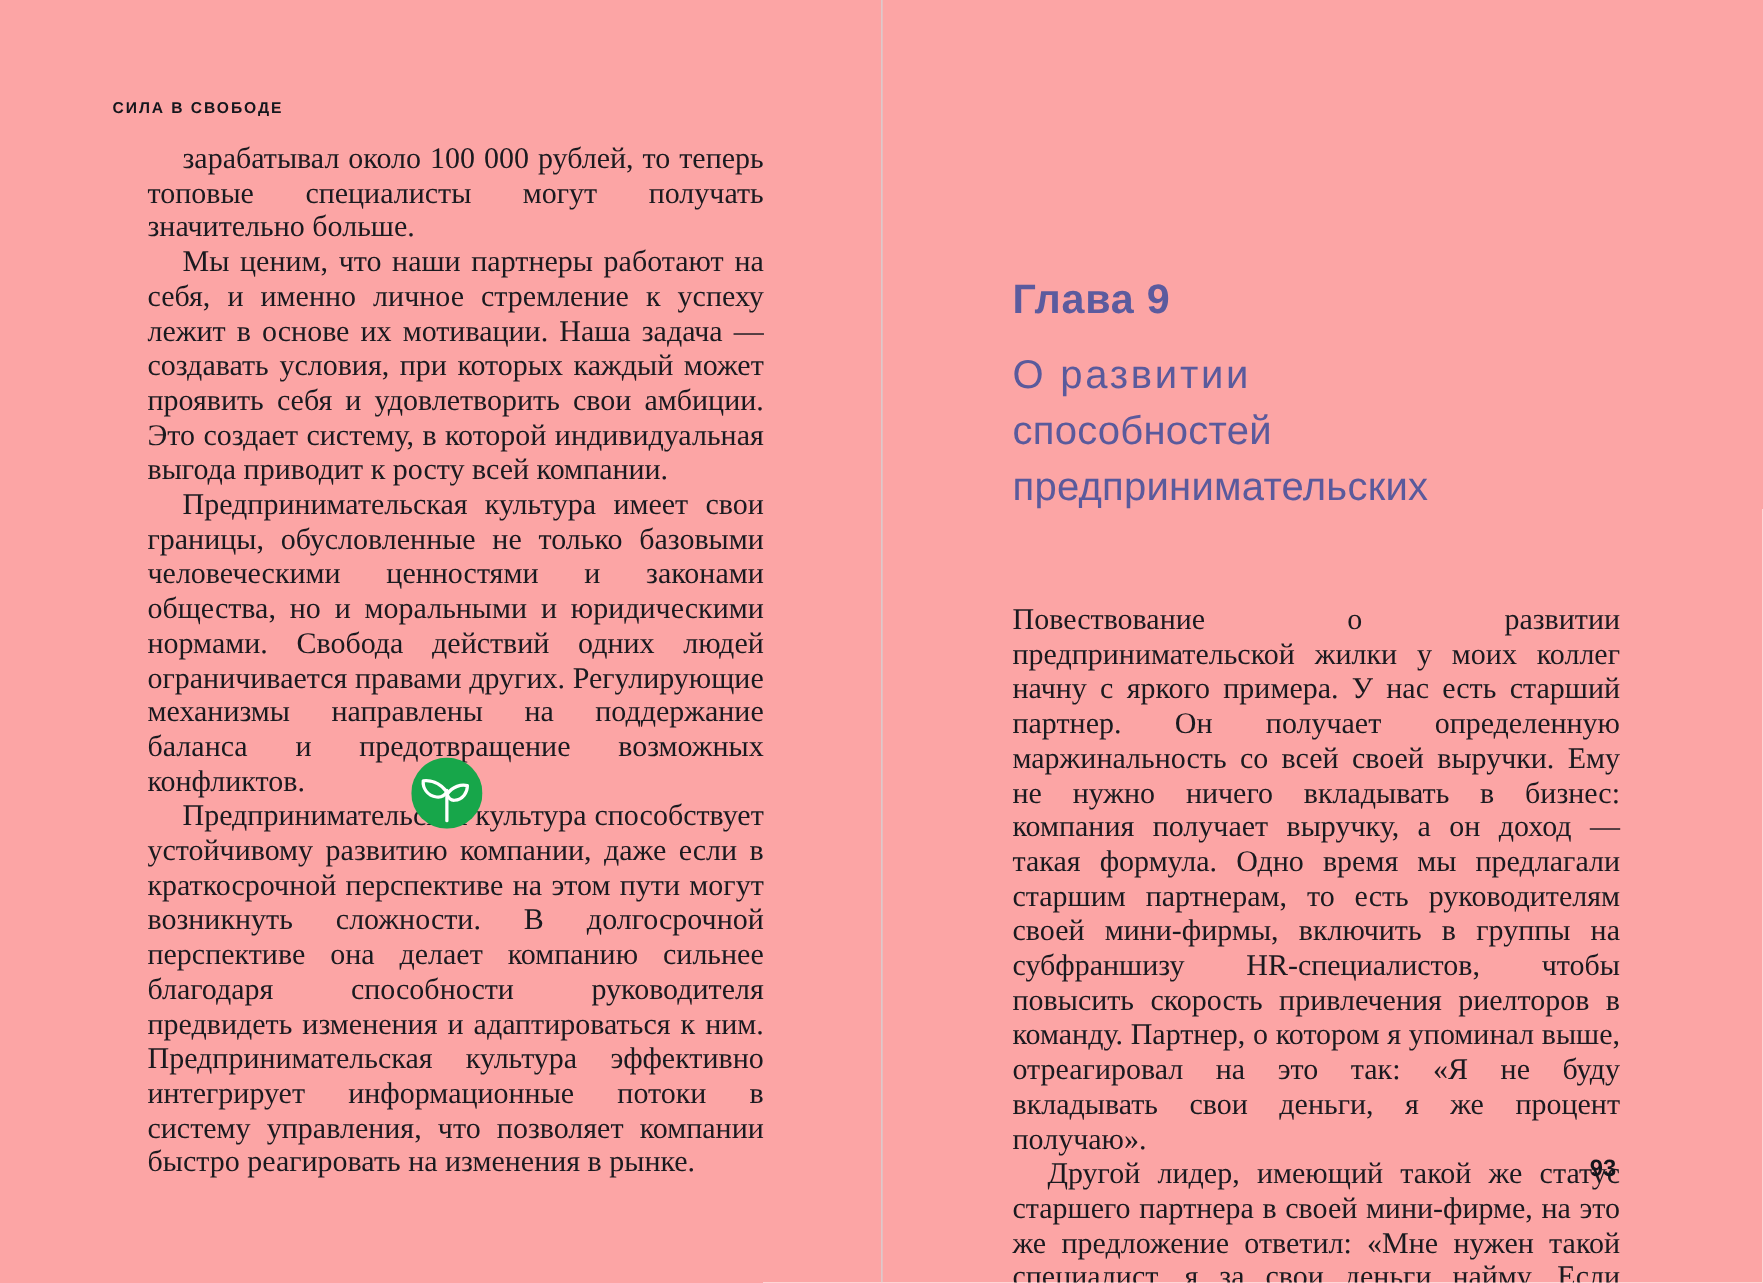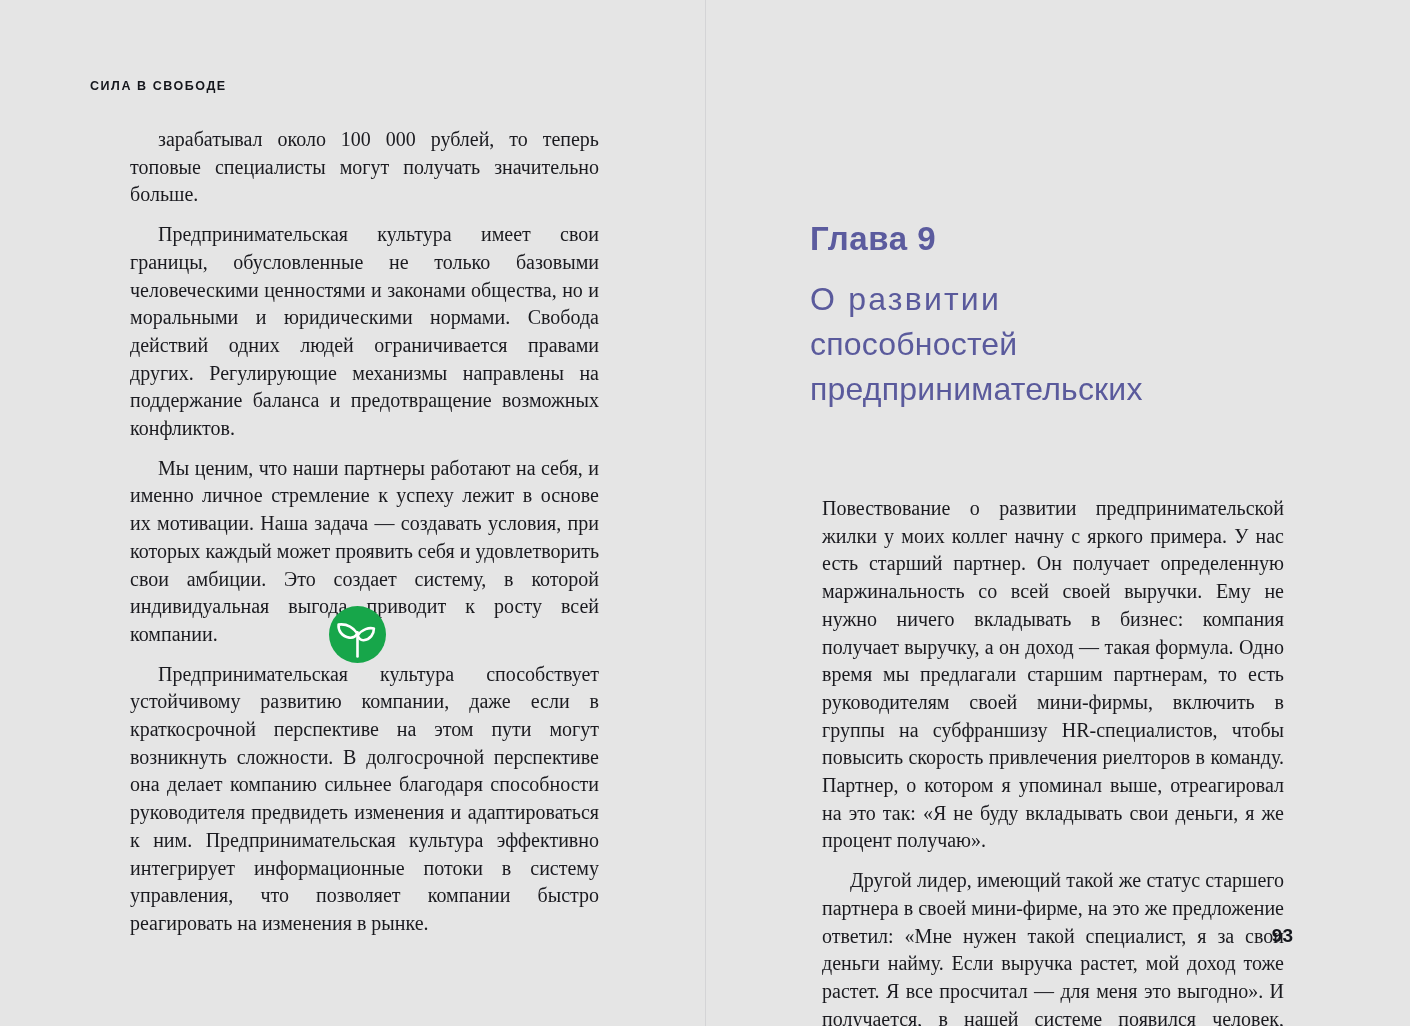--- a/index.html
+++ b/index.html
@@ -12,21 +12,21 @@
     height: 1026px;
     position: relative;
     overflow: hidden;
     font-family: "Liberation Serif", serif;
     -webkit-font-smoothing: antialiased;
   }
 
   .spread {
     position: absolute;
     inset: 0;
-    background: #e5e5e5;
+    background: #fca5a5;
   }
 
   
   .gutter-rule {
     position: absolute;
     left: 705px;
     top: 0;
     width: 1px;
     height: 1026px;
     background: #d4d4d6;
@@ -98,23 +98,23 @@
 
   .col-right {
     position: absolute;
     left: 105px;  
     top: 483px;
     width: 486px;
   }
 
   
   .bodytext p {
-    margin: 12px;
+    margin: 0;
     font-family: "Liberation Serif", serif;
-    font-size: 20px;
+    font-size: 24px;
     line-height: 27.7px;
     color: #1a1a1f;
     text-align: justify;
     text-justify: inter-word;
     text-indent: 28px;
     hyphens: manual;
   }
   .bodytext p.noindent { text-indent: 0; }
 
   
@@ -151,22 +151,22 @@
 <body>
 
 <div class="spread">
 
   <div class="page-left">
 
     <div class="running-head">СИЛА В СВОБОДЕ</div>
 
     <div class="col-left bodytext">
       <p>зарабатывал около 100 000 рублей, то теперь топовые специалисты могут получать значительно больше.</p>
+      <p>Мы ценим, что наши партнеры работают на себя, и именно личное стремление к успеху лежит в основе их мотивации. Наша задача — создавать условия, при которых каждый может проявить себя и удовлетворить свои амбиции. Это создает систему, в которой индивидуальная выгода приводит к росту всей компании.</p>
       <p>Предпринимательская культура имеет свои границы, обусловленные не только базовыми человеческими ценностями и законами общества, но и моральными и юридическими нормами. Свобода действий одних людей ограничивается правами других. Регулирующие механизмы направлены на поддержание баланса и предотвращение возможных конфликтов.</p>
-      <p>Мы ценим, что наши партнеры работают на себя, и именно личное стремление к успеху лежит в основе их мотивации. Наша задача — создавать условия, при которых каждый может проявить себя и удовлетворить свои амбиции. Это создает систему, в которой индивидуальная выгода приводит к росту всей компании.</p>
       <p>Предпринимательская культура способствует устойчивому развитию компании, даже если в краткосрочной перспективе на этом пути могут возникнуть сложности. В долгосрочной перспективе она делает компанию сильнее благодаря способности руководителя предвидеть изменения и адаптироваться к ним. Предпринимательская культура эффективно интегрирует информационные потоки в систему управления, что позволяет компании быстро реагировать на изменения в рынке.</p>
     </div>
 
     <div class="logo-mark">
       <svg viewBox="0 0 57 57" width="57" height="57" aria-hidden="true">
         <circle cx="28.5" cy="28.5" r="28.5" fill="#17a64a"></circle>
 
         <path d="M28.5 26.2 L28.5 50.5" stroke="#ffffff" stroke-width="2.6" stroke-linecap="round" fill="none"></path>
 
         <path d="M28.3 27.4 C22.5 19.5 14.8 17.9 9.6 18.6 C9.0 24.4 12.8 30.6 20.2 31.6 C24.1 32.1 26.9 30.2 28.3 27.4 Z" fill="none" stroke="#ffffff" stroke-width="2.6" stroke-linejoin="round"></path>

